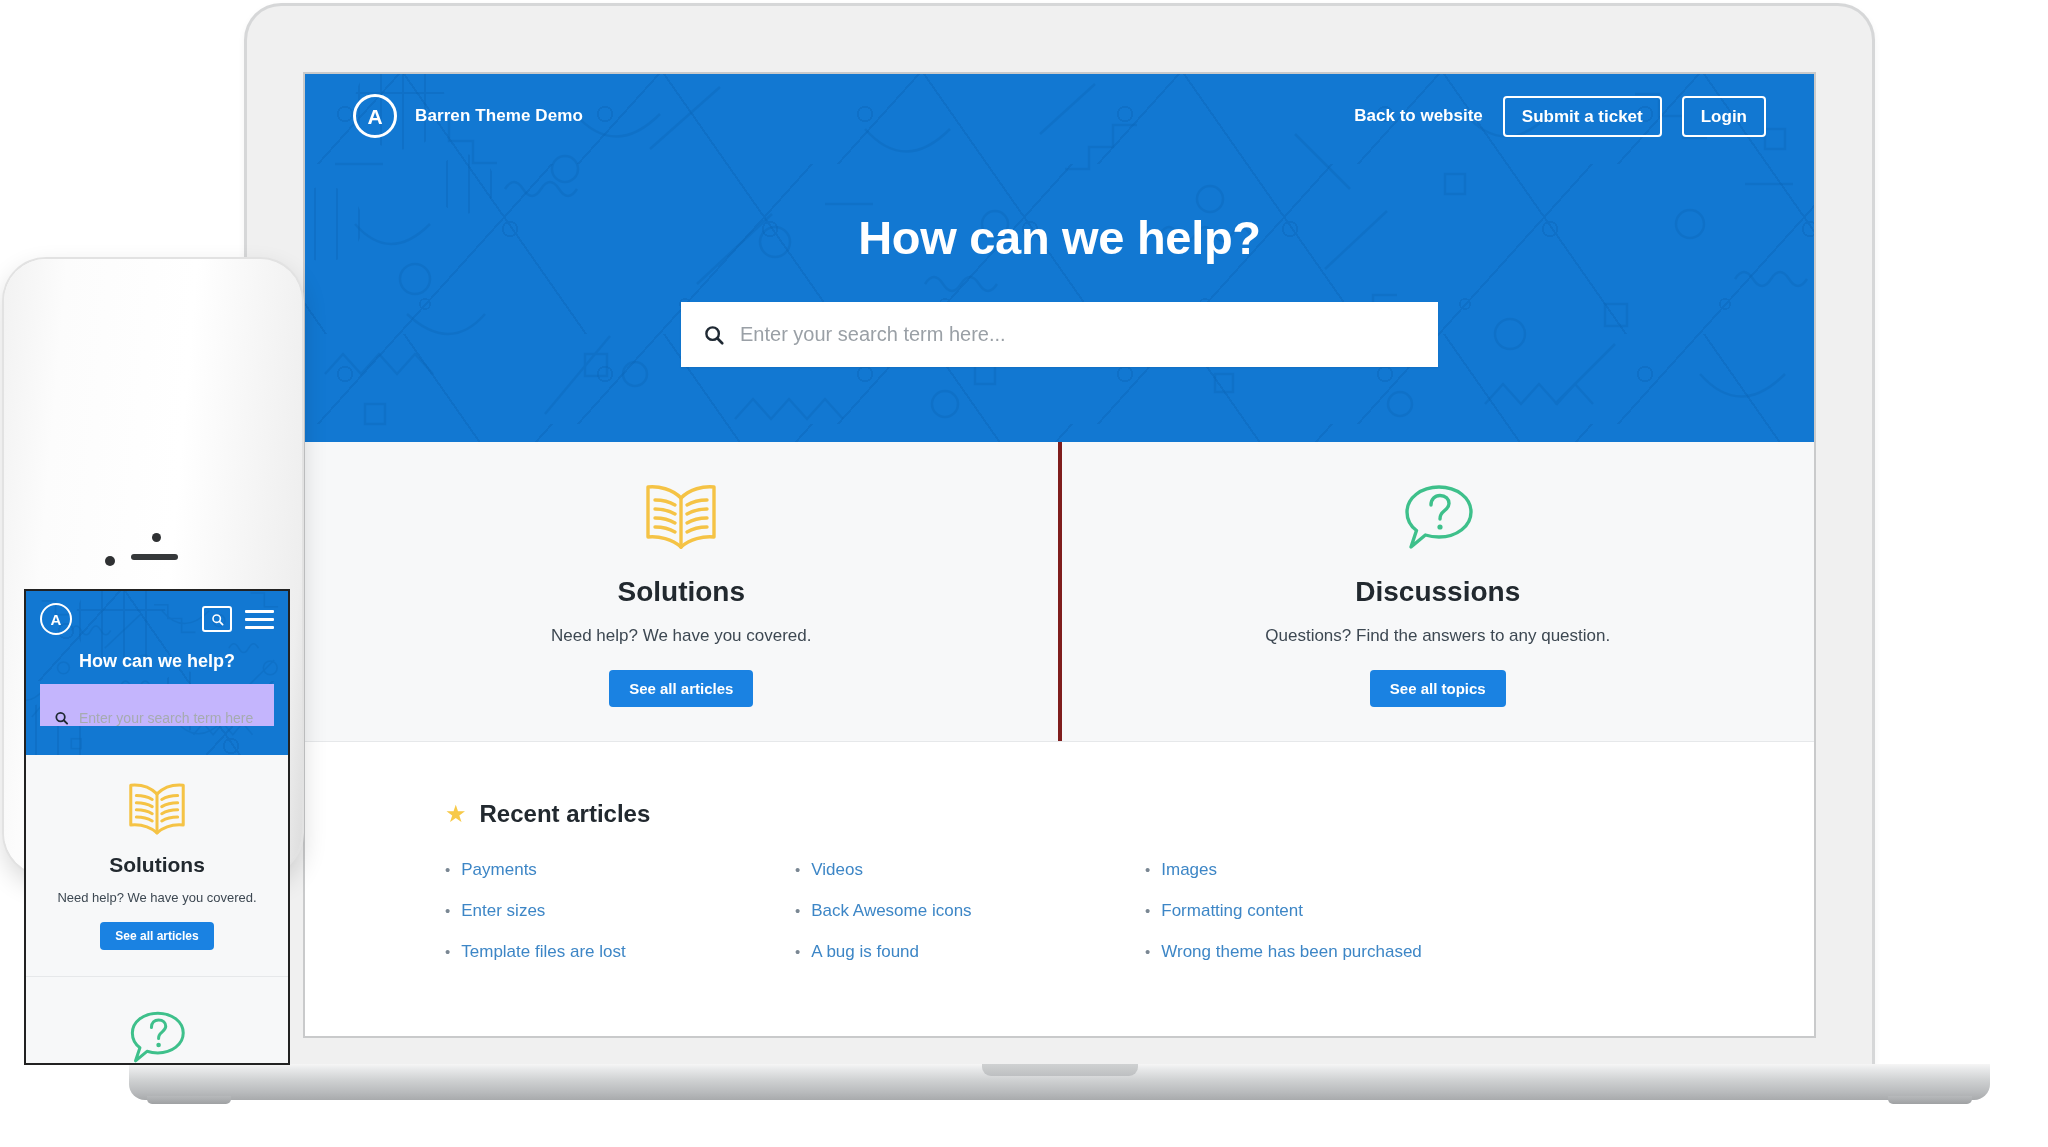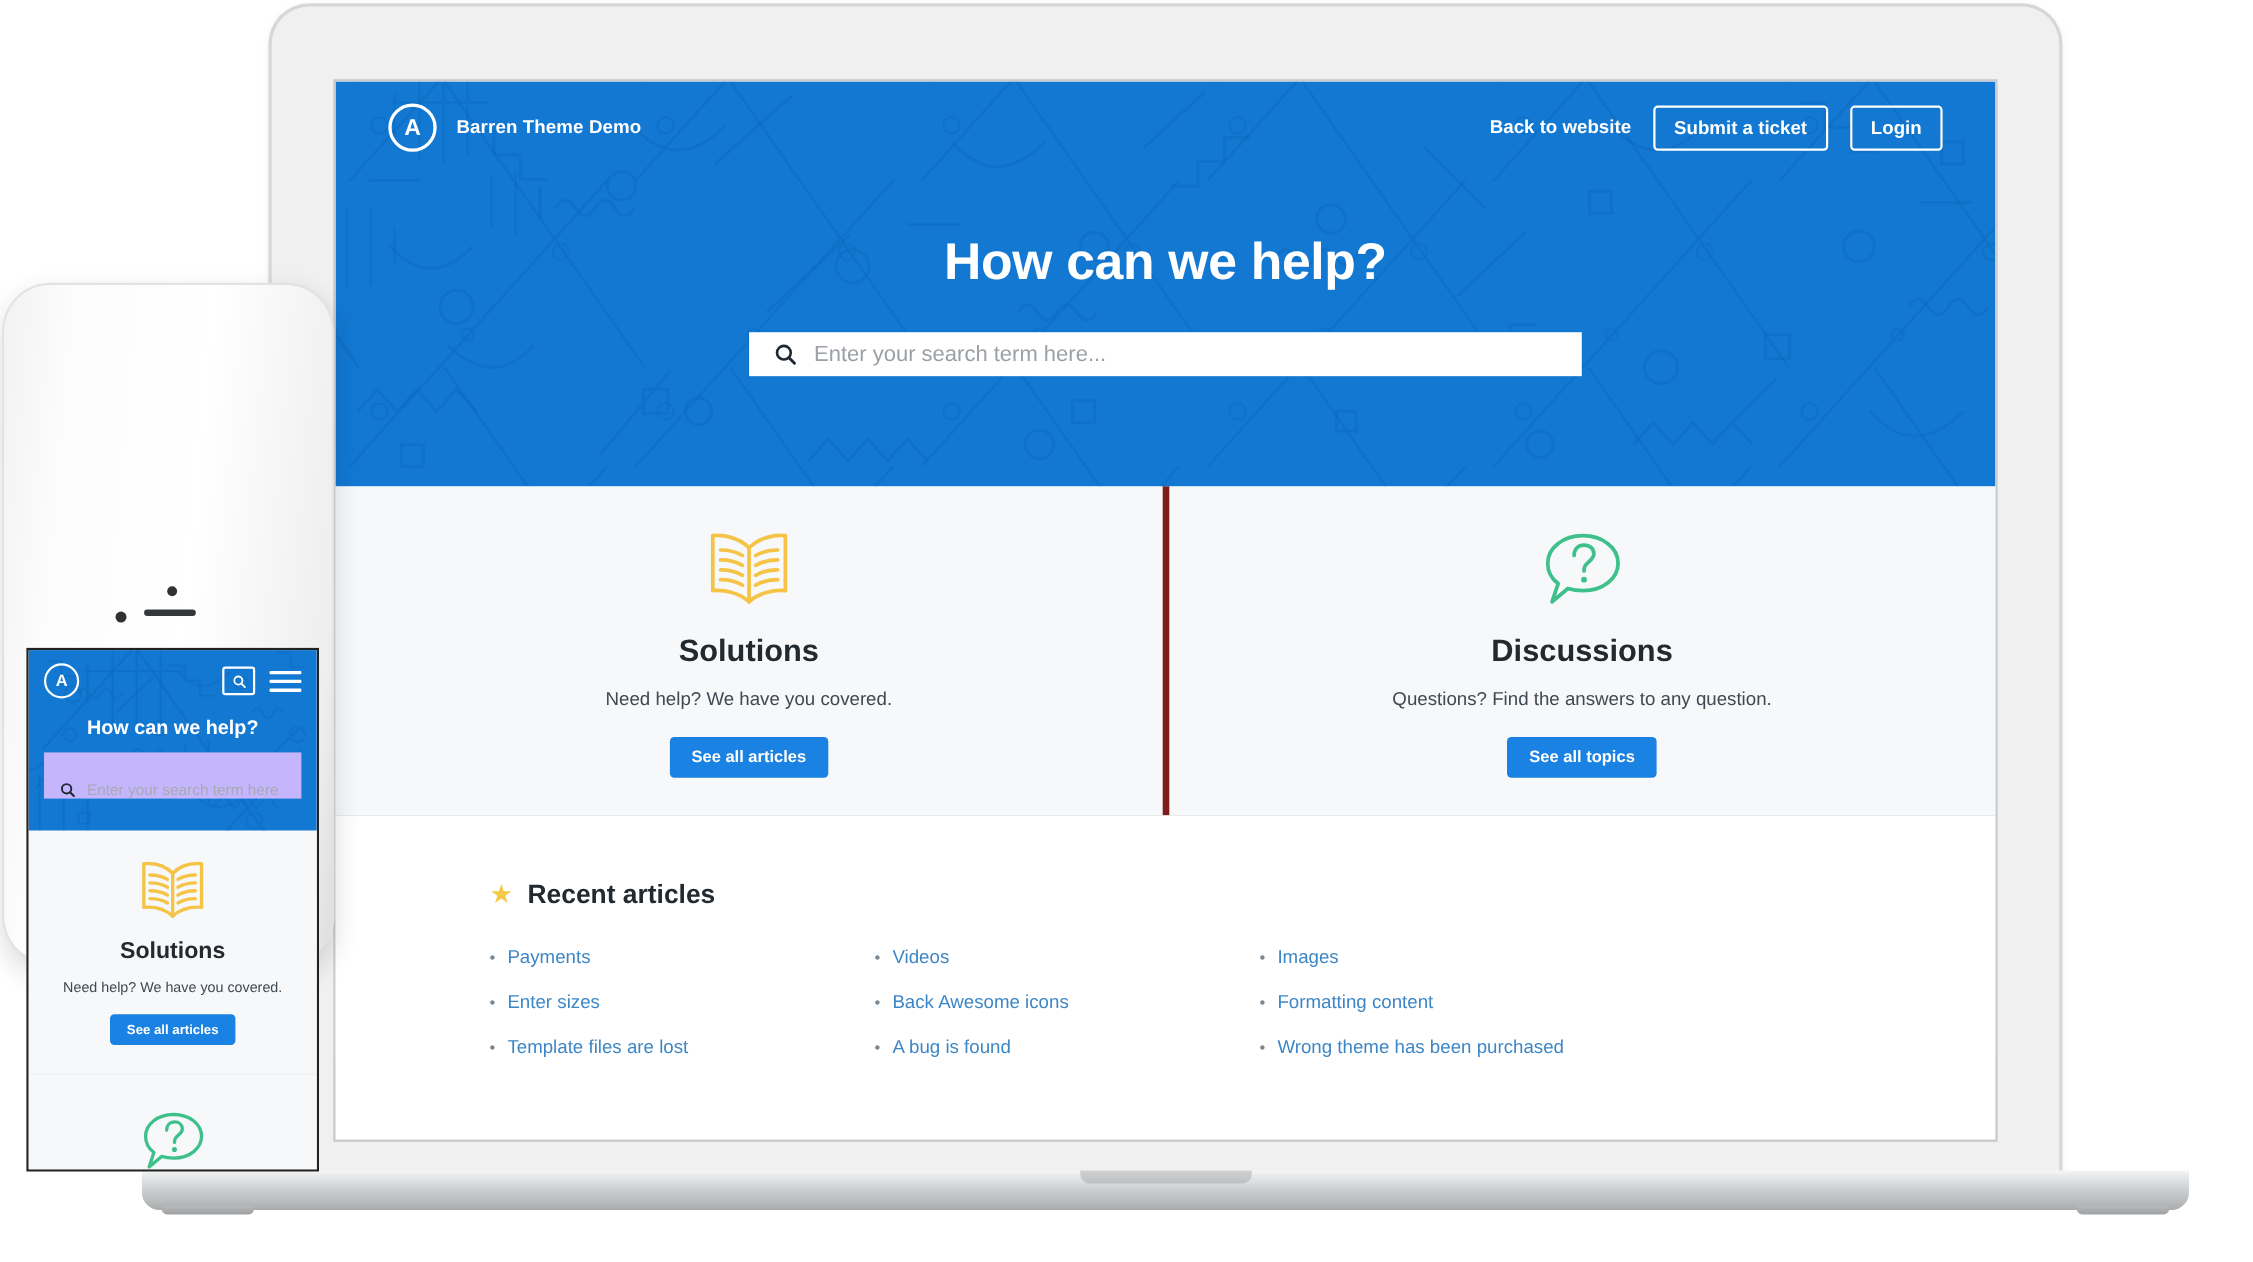--- a/index.html
+++ b/index.html
@@ -88,40 +88,40 @@
   .nav-link { color: #fff; font-size: 17px; font-weight: 600; text-decoration: none; white-space: nowrap; }
   .nav-btn {
     color: #fff; font-size: 17px; font-weight: 700; white-space: nowrap;
     border: 2px solid #fff; border-radius: 4px; padding: 10px 17px;
     background: transparent; cursor: pointer; line-height: 1;
     font-family: "Liberation Sans", sans-serif;
   }
   .d-hero-body { position: relative; z-index: 3; text-align: center; padding-top: 52px; }
   .hero-title { color: #fff; font-size: 47px; font-weight: 700; letter-spacing: -.3px; }
   .d-searchwrap {
-    margin: 37px auto 0; width: 757px; height: 40px; background: #fff;
+    margin: 37px auto 0; width: 757px; height: 65px; background: #fff;
     display: flex; align-items: center; padding: 0 22px; gap: 15px;
     box-shadow: 0 1px 2px rgba(0,0,0,.08);
   }
   .d-searchwrap input {
     flex: 1; border: 0; outline: 0; background: transparent;
     font-size: 20px; color: #3d4852; font-family: "Liberation Sans", sans-serif;
   }
   .d-searchwrap input::placeholder { color: #9aa0a6; }
 
   
   .d-cards {
     display: flex; background: #f7f8f9;
     border-bottom: 1px solid #e6e8ea; height: 300px;
   }
   .d-card {
     flex: 1; display: flex; flex-direction: column; align-items: center;
     justify-content: flex-start; padding-top: 36px; text-align: center;
   }
-  .d-card + .d-card { border-left: 6px solid #7f1d1d; }
+  .d-card + .d-card { border-left: 4px solid #7f1d1d; }
   .card-icon { height: 78px; display: flex; align-items: center; justify-content: center; }
   .card-title { font-size: 28px; font-weight: 700; color: #22292f; margin-top: 20px; }
   .card-sub { font-size: 17px; color: #3d4852; margin-top: 18px; }
   .card-btn {
     margin-top: 24px; background: #1a82e2; color: #fff; border: 0;
     border-radius: 4px; padding: 11px 20px; font-size: 15px; font-weight: 700;
     cursor: pointer; font-family: "Liberation Sans", sans-serif; line-height: 1;
   }
 
   

